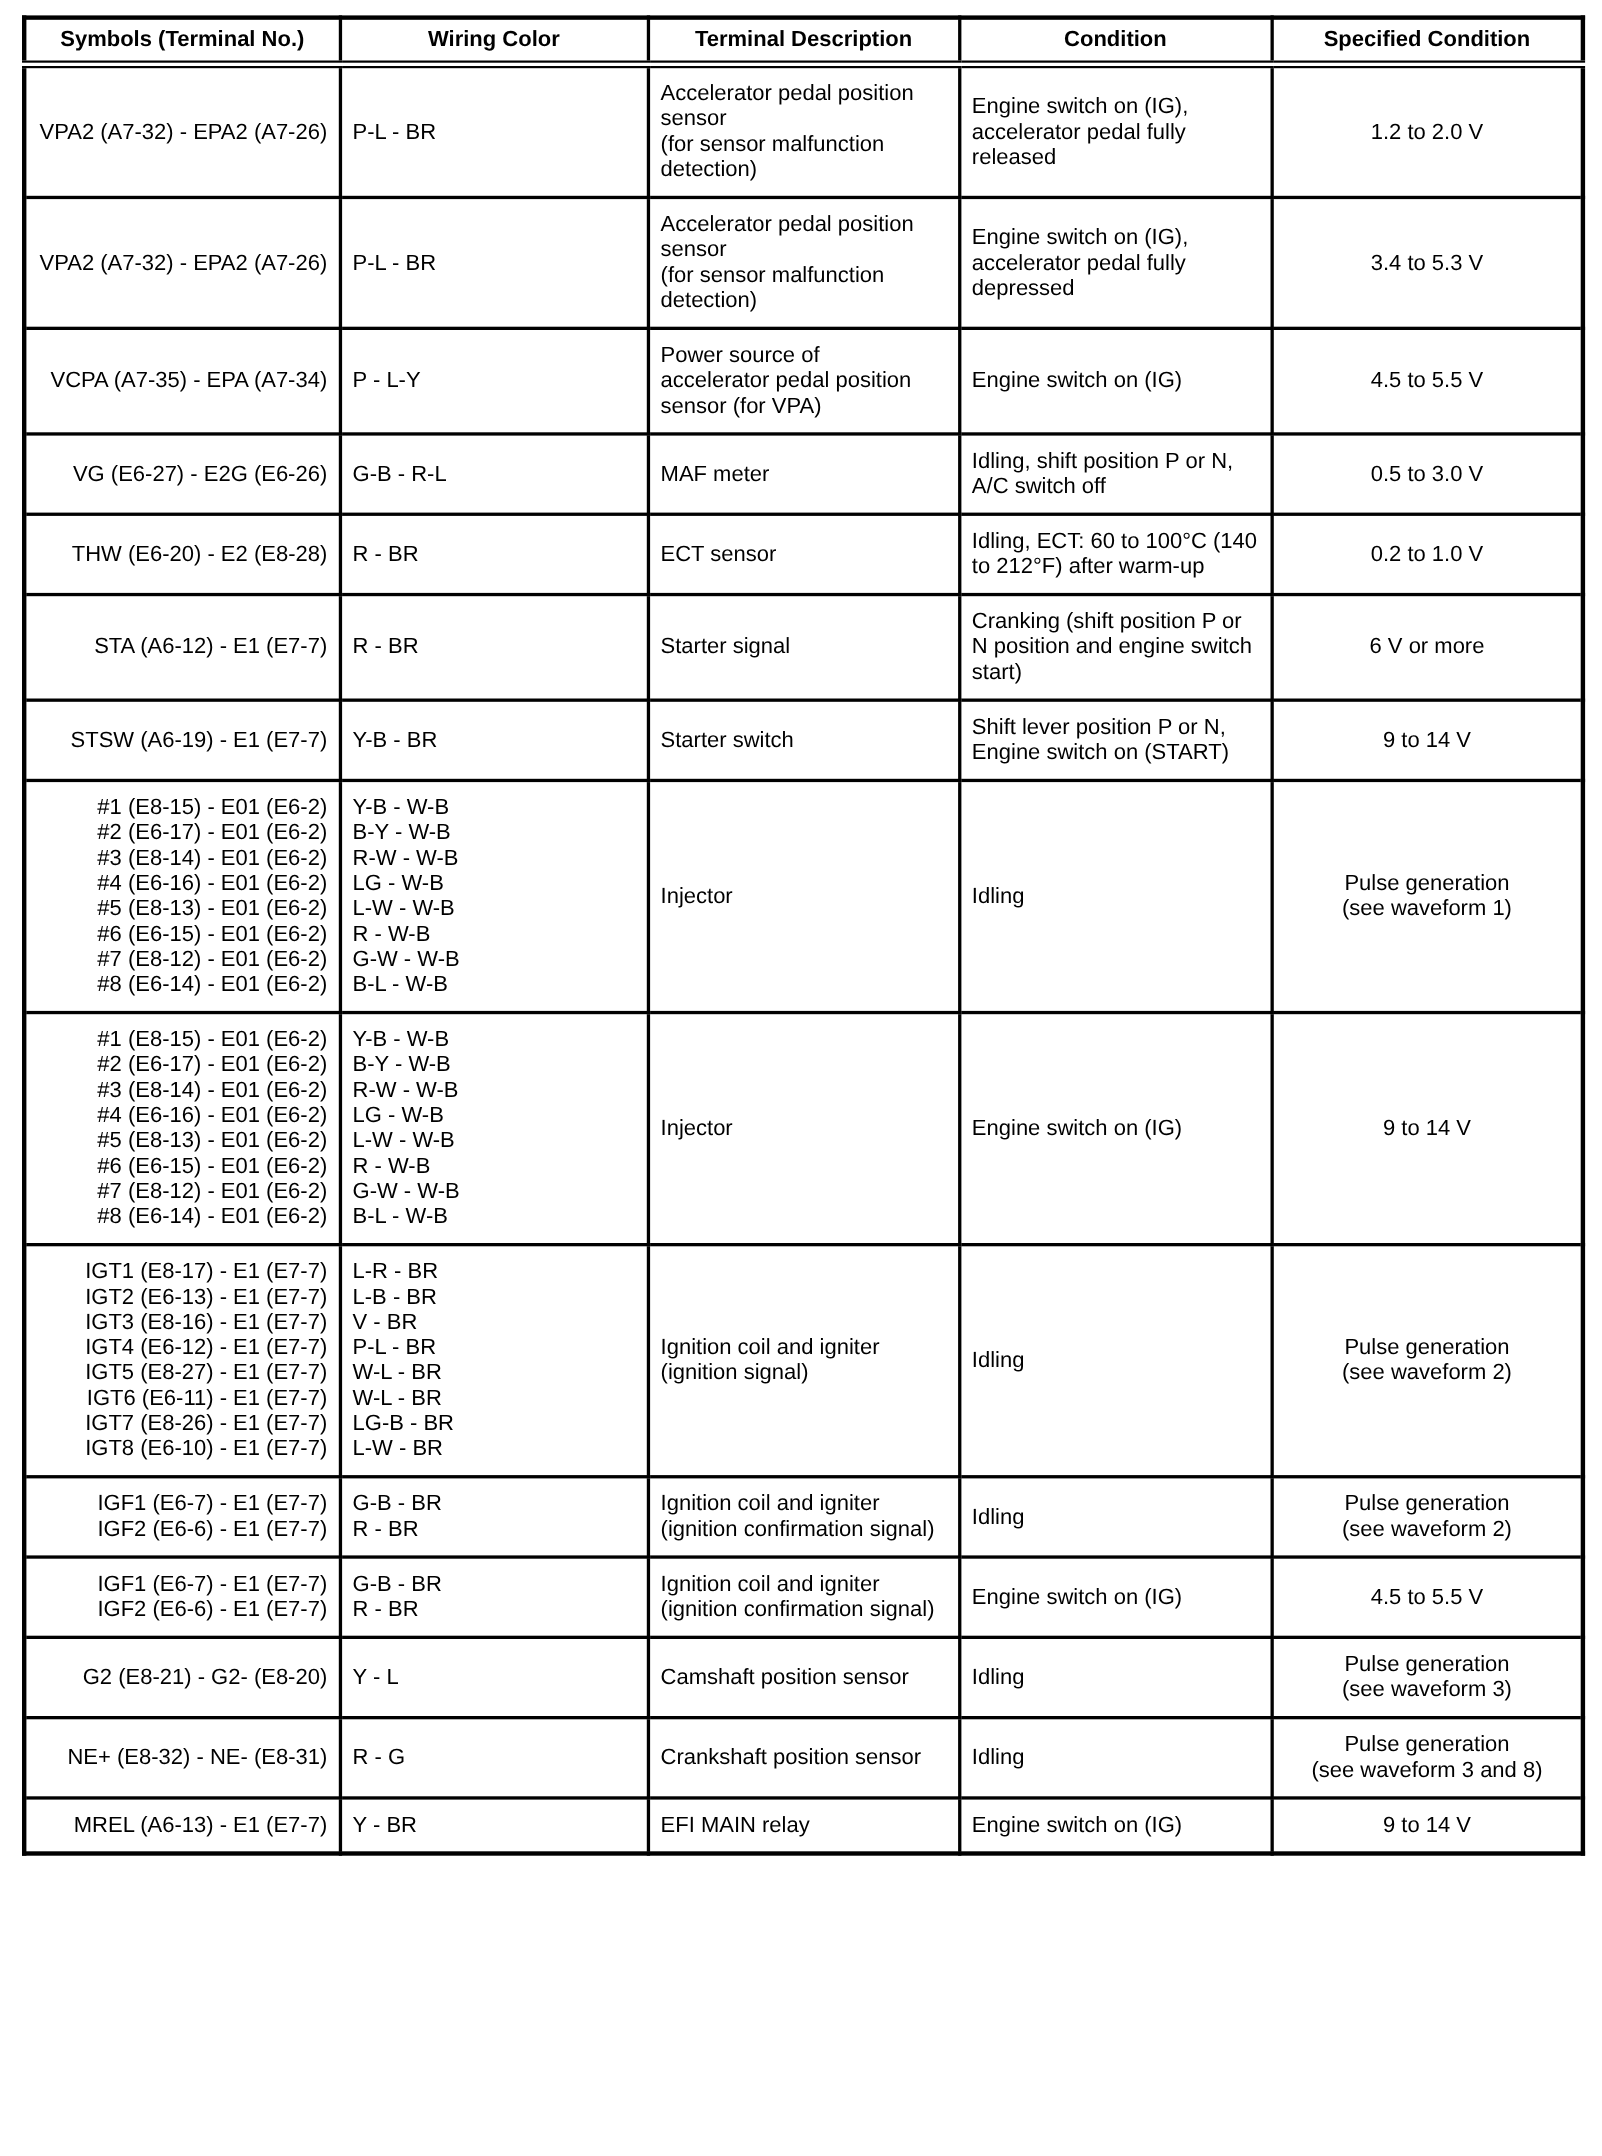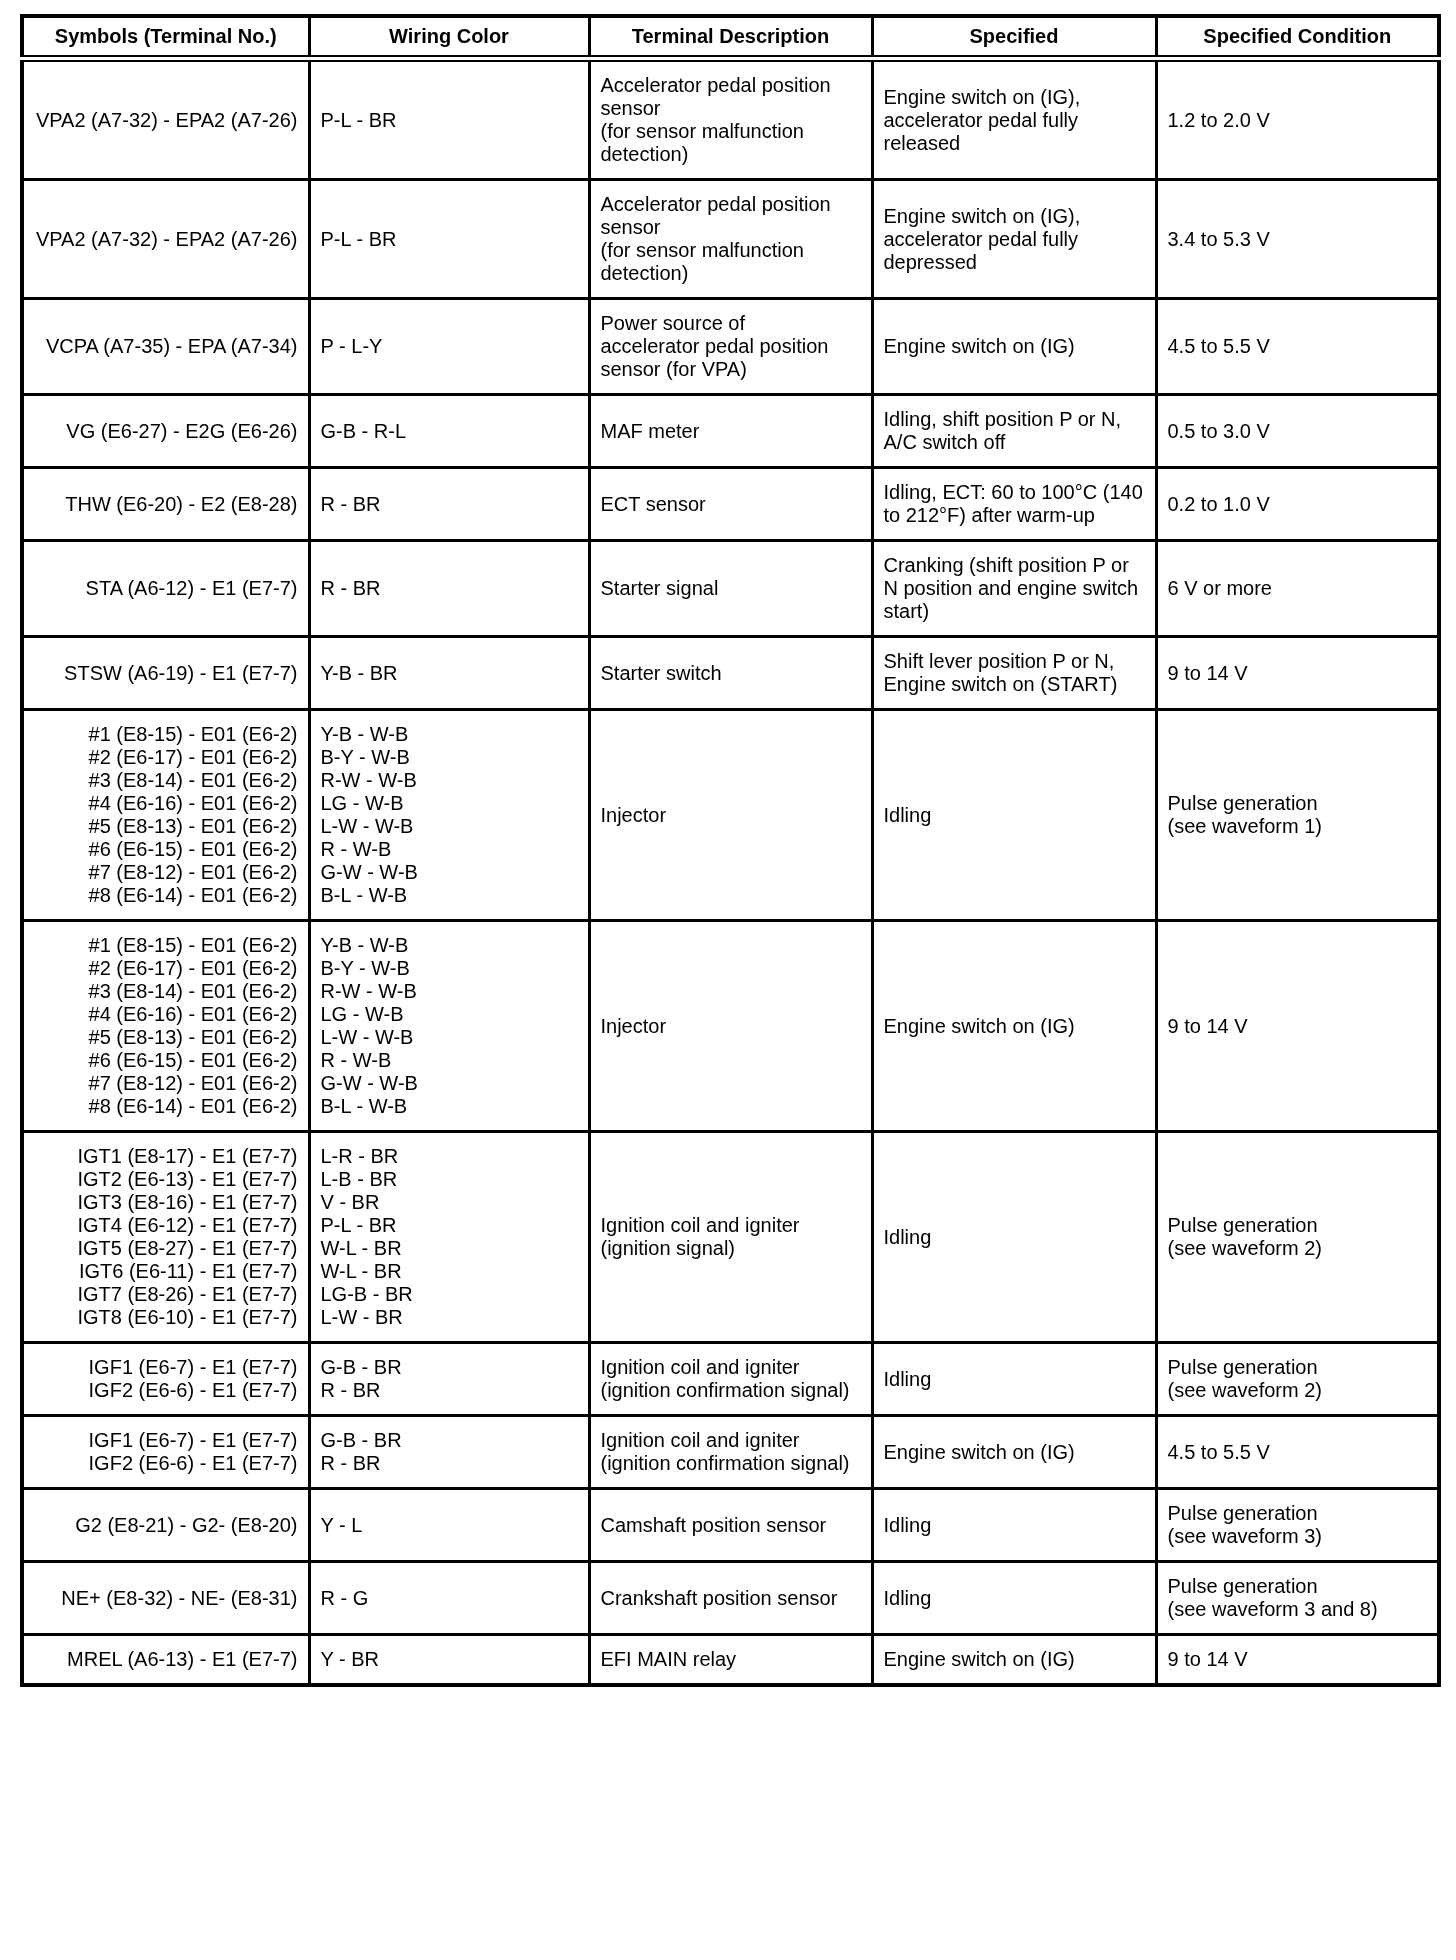--- a/index.html
+++ b/index.html
@@ -39,21 +39,21 @@
     padding: 7px 4px;
     font-size: 20px;
   }
   table.terminal-table td {
     padding: 12px 10px;
   }
   td.c-symbols   { text-align: right;  padding-left: 12px; }
   td.c-wiring    { text-align: left; }
   td.c-desc      { text-align: left; }
   td.c-cond      { text-align: left; }
-  td.c-spec      { text-align: left; }
+  td.c-spec      { text-align: center; }
   col.col-1 { width: 287px; }
   col.col-2 { width: 280px; }
   col.col-3 { width: 283px; }
   col.col-4 { width: 284px; }
   col.col-5 { width: 283px; }
 </style>
 </head>
 <body>
 
 <div class="page">
@@ -63,21 +63,21 @@
       <col class="col-2">
       <col class="col-3">
       <col class="col-4">
       <col class="col-5">
     </colgroup>
     <thead>
       <tr>
         <th>Symbols (Terminal No.)</th>
         <th>Wiring Color</th>
         <th>Terminal Description</th>
-        <th>Specified</th>
+        <th>Condition</th>
         <th>Specified Condition</th>
       </tr>
     </thead>
     <tbody>
         <tr>
     <td class="c-symbols">VPA2 (A7-32) - EPA2 (A7-26)</td>
     <td class="c-wiring">P-L - BR</td>
     <td class="c-desc">Accelerator pedal position sensor
 (for sensor malfunction detection)</td>
     <td class="c-cond">Engine switch on (IG), accelerator pedal fully released</td>

